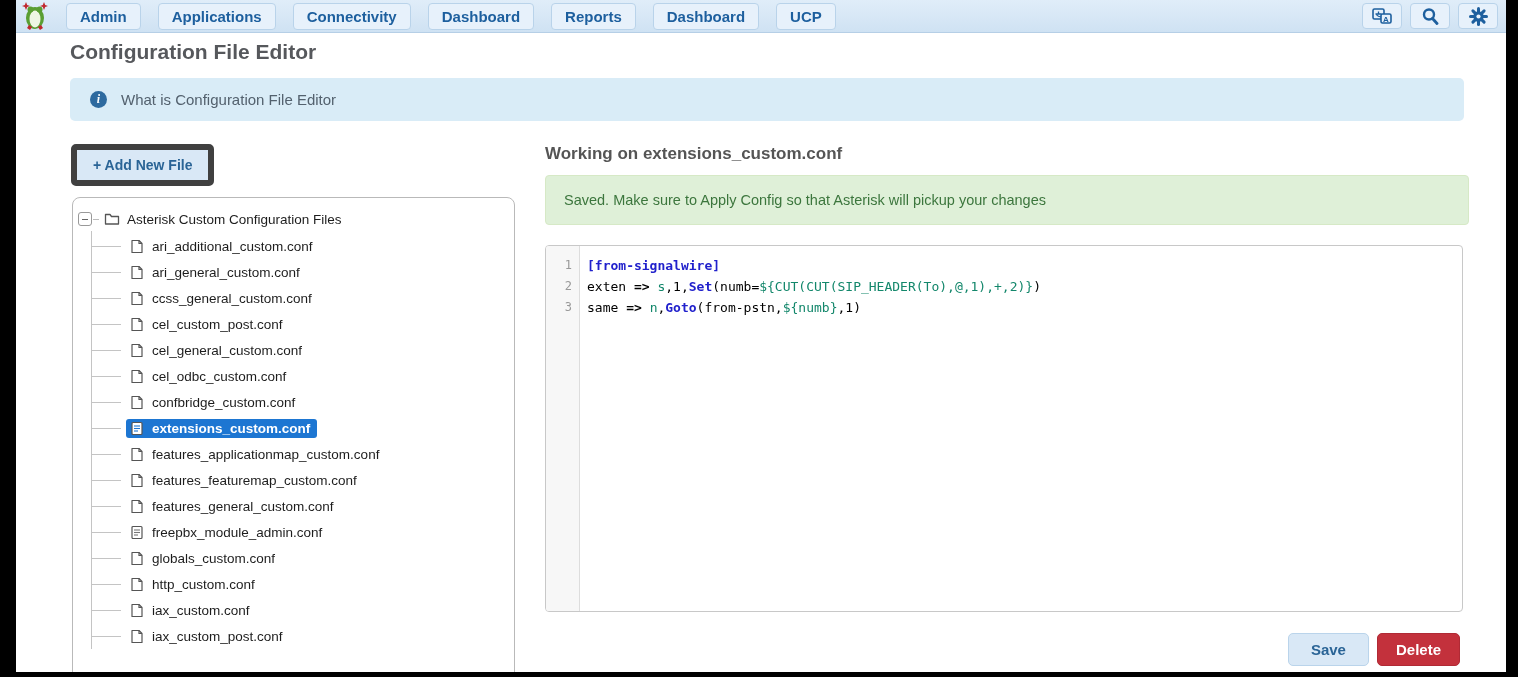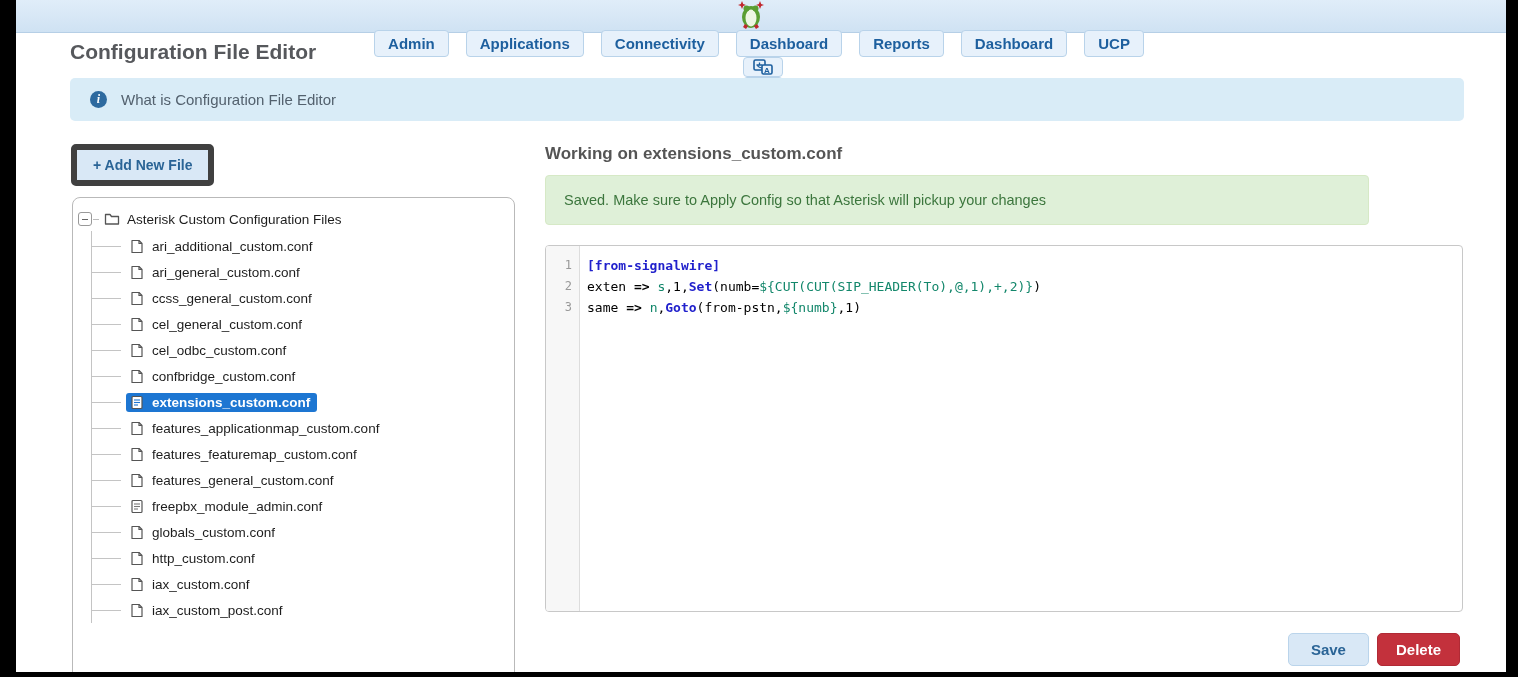--- a/index.html
+++ b/index.html
@@ -2,21 +2,21 @@
 <html><head>
 <meta charset="utf-8">
 <style>
   * { margin:0; padding:0; box-sizing:border-box; }
   html,body { width:1518px; height:677px; overflow:hidden; background:#000; font-family:"Liberation Sans", sans-serif; }
   .screen { position:absolute; left:16px; top:0; width:1490px; height:672px; background:#fff; overflow:hidden; }
 
   
   .navbar { position:absolute; left:0; top:0; width:100%; height:33px;
     background:linear-gradient(#e0edf9,#cfe2f3); border-bottom:1px solid #b6cfe6;
-    display:flex; align-items:center; padding:0 8px 0 4px;flex-direction:column; }
+    display:flex; align-items:center; padding:0 8px 0 4px; }
   .logo { width:30px; height:30px; margin-right:16px; flex:0 0 auto; }
   .nav-tabs { display:flex; gap:17px; align-items:center; }
   .nav-tab { background:#e7f1fb; border:1px solid #b9d3ea; border-radius:4px;
     padding:4px 13px; font-size:15px; font-weight:bold; color:#1d5f9e; cursor:pointer; white-space:nowrap; }
   .nav-spacer { flex:1; }
   .nav-iconbtn { background:#e7f1fb; border:1px solid #b9d3ea; border-radius:4px;
     width:40px; height:26px; display:flex; align-items:center; justify-content:center; margin-left:8px; cursor:pointer; }
   .nav-iconbtn svg { display:block; }
 
   
@@ -45,21 +45,21 @@
   .tree-item { position:relative; height:26px; display:flex; align-items:center; padding-left:48px; cursor:pointer; }
   .tree-item::before { content:""; position:absolute; left:13px; top:13px; width:30px; height:1px; background:#c4c4c4; }
   .tree-item .row-inner { display:flex; align-items:center; gap:8px; padding:2px 7px 2px 4px; border-radius:3px; }
   .tree-item .label { font-size:13.5px; color:#1d1d1d; white-space:nowrap; }
   .tree-item.selected .row-inner { background:#1d76d2; }
   .tree-item.selected .label { color:#fff; font-weight:bold; }
   .icon-file, .icon-folder { flex:0 0 auto; display:block; }
 
   
   .working-heading { position:absolute; left:529px; top:144px; font-size:17px; font-weight:bold; color:#555; }
-  .success-alert { position:absolute; left:529px; top:175px; width:824px; height:50px;
+  .success-alert { position:absolute; left:529px; top:175px; width:924px; height:50px;
     background:#dff0d8; border:1px solid #d6e9c6; border-radius:4px;
     display:flex; align-items:center; padding:0 18px; font-size:14.5px; color:#3c763d; }
 
   .code-editor { position:absolute; left:529px; top:245px; width:918px; height:367px;
     border:1px solid #c8c8c8; border-radius:4px; background:#fff; display:flex; overflow:hidden; cursor:text; }
   .gutter { width:34px; background:#f7f7f7; border-right:1px solid #ddd; padding-top:9px; flex:0 0 auto; }
   .gutter .ln { height:21px; line-height:21px; text-align:right; padding-right:7px;
     font-family:"DejaVu Sans Mono", monospace; font-size:12px; color:#999; }
   .code-area { padding:9px 0 0 7px; flex:1; }
   .code-line { height:21px; line-height:21px; font-family:"DejaVu Sans Mono", monospace;
@@ -173,20 +173,29 @@
             </svg>
             <span class="label">ccss_general_custom.conf</span>
           </span>
         </div>
         <div class="tree-item">
           <span class="row-inner">
             <svg class="icon-file" width="14" height="15" viewBox="0 0 14 15">
               <path d="M2 1.5 L9 1.5 L12 4.5 L12 13.5 L2 13.5 Z" fill="#fff" stroke="#555" stroke-width="1.2" stroke-linejoin="round"></path>
               <path d="M9 1.5 L9 4.5 L12 4.5" fill="none" stroke="#555" stroke-width="1.2"></path>
             </svg>
+            <span class="label">cel_custom_post.conf</span>
+          </span>
+        </div>
+        <div class="tree-item">
+          <span class="row-inner">
+            <svg class="icon-file" width="14" height="15" viewBox="0 0 14 15">
+              <path d="M2 1.5 L9 1.5 L12 4.5 L12 13.5 L2 13.5 Z" fill="#fff" stroke="#555" stroke-width="1.2" stroke-linejoin="round"></path>
+              <path d="M9 1.5 L9 4.5 L12 4.5" fill="none" stroke="#555" stroke-width="1.2"></path>
+            </svg>
             <span class="label">cel_general_custom.conf</span>
           </span>
         </div>
         <div class="tree-item">
           <span class="row-inner">
             <svg class="icon-file" width="14" height="15" viewBox="0 0 14 15">
               <path d="M2 1.5 L9 1.5 L12 4.5 L12 13.5 L2 13.5 Z" fill="#fff" stroke="#555" stroke-width="1.2" stroke-linejoin="round"></path>
               <path d="M9 1.5 L9 4.5 L12 4.5" fill="none" stroke="#555" stroke-width="1.2"></path>
             </svg>
             <span class="label">cel_odbc_custom.conf</span>

